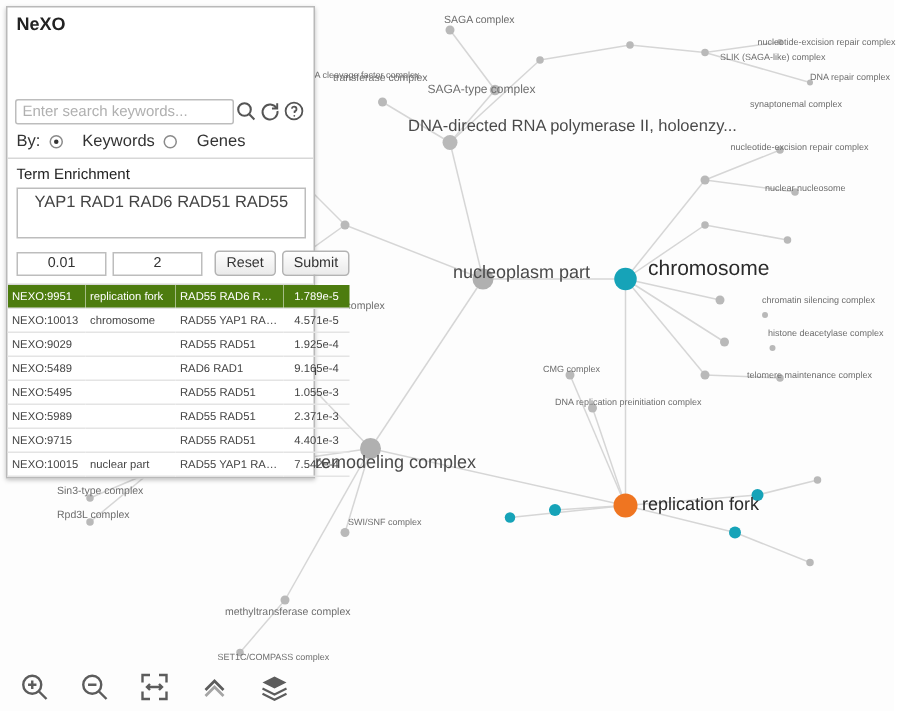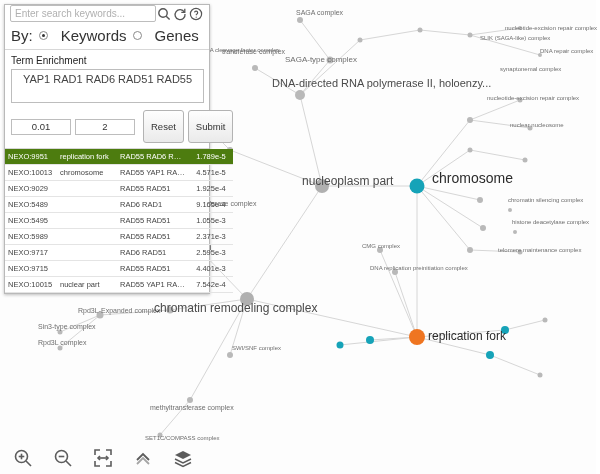--- a/index.html
+++ b/index.html
@@ -50,23 +50,24 @@
     box-sizing: border-box;
   }
   #panel-title {
     font-size: 12px;
     font-weight: bold;
     color: #222;
     padding: 4px 6px 3px 6px;
   }
   .search-row {
     display: flex;
-    align-items: flex-end;
+    align-items: flex-start;
     padding: 0 5px 4px 5px;
     gap: 0;
+    margin-top: 40px;
   }
   #search-input {
     flex: 1;
     height: 17px;
     border: 1px solid #bdbdbd;
     border-radius: 2px;
     font-size: 10px;
     padding: 0 4px;
     color: #555;
     box-sizing: border-box;
@@ -82,21 +83,21 @@
     cursor: pointer;
     color: #555;
   }
   .icon-btn svg { display: block; }
 
   .radio-row {
     display: flex;
     align-items: center;
     gap: 6px;
     padding: 1px 6px 5px 6px;
-    font-size: 15px;
+    font-size: 11px;
     color: #333;
   }
   .radio-item {
     display: inline-flex;
     align-items: center;
     gap: 13px;
     cursor: pointer;
   }
   .radio {
     width: 9px; height: 9px;
@@ -153,21 +154,21 @@
     border: 1px solid #bdbdbd;
     font-size: 9.5px;
     padding: 0 3px;
     color: #333;
     box-sizing: border-box;
     background: #fff;
     outline: none;
     text-align: center;
   }
   .small-btn {
-    height: 33px;
+    height: 17px;
     border: 1px solid #b3b3b3;
     border-radius: 3px;
     background: linear-gradient(#fefefe, #eaeaea);
     font-size: 9.5px;
     color: #333;
     padding: 0 7px;
     cursor: pointer;
     line-height: 15px;
   }
   .params-spacer { flex: 1; }
@@ -351,20 +352,21 @@
       <text x="38" y="329" font-size="7" class="net-label">Sin3-type complex</text>
       <text x="38" y="345" font-size="7" class="net-label">Rpd3L complex</text>
       <text x="232" y="350" font-size="6" class="net-label">SWI/SNF complex</text>
       <text x="150" y="410" font-size="7" class="net-label">methyltransferase complex</text>
       <text x="145" y="440" font-size="6" class="net-label">SET1C/COMPASS complex</text>
     </svg>
 </div>
 
 <div id="control-panel">
 
+  <div id="panel-title">NeXO</div>
 
   <div class="search-row">
     <input id="search-input" type="text" placeholder="Enter search keywords..." style="">
     <span class="icon-btn">
       <svg width="14" height="14" viewBox="0 0 14 14" fill="none" stroke="#555" stroke-width="1.4">
         <circle cx="6" cy="6" r="4.2"></circle>
           <line x1="9.2" y1="9.2" x2="12.6" y2="12.6"></line>
       </svg>
     </span>
     <span class="icon-btn">
@@ -440,26 +442,20 @@
           <td class="col-id">NEXO:5495</td>
           <td class="col-name"></td>
           <td class="col-genes">RAD55 RAD51</td>
           <td class="col-pval">1.055e-3</td>
         </tr>
         <tr>
           <td class="col-id">NEXO:5989</td>
           <td class="col-name"></td>
           <td class="col-genes">RAD55 RAD51</td>
           <td class="col-pval">2.371e-3</td>
-        </tr>
-        <tr>
-          <td class="col-id">NEXO:9717</td>
-          <td class="col-name"></td>
-          <td class="col-genes">RAD6 RAD51</td>
-          <td class="col-pval">2.595e-3</td>
         </tr>
         <tr>
           <td class="col-id">NEXO:9715</td>
           <td class="col-name"></td>
           <td class="col-genes">RAD55 RAD51</td>
           <td class="col-pval">4.401e-3</td>
         </tr>
         <tr>
           <td class="col-id">NEXO:10015</td>
           <td class="col-name">nuclear part</td>

